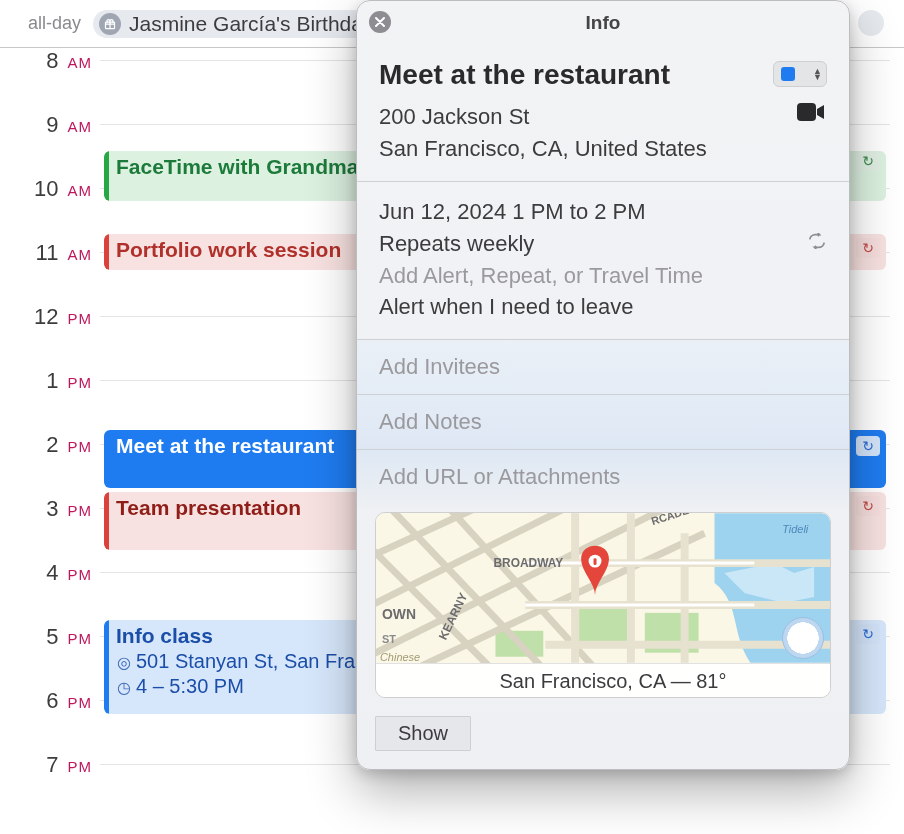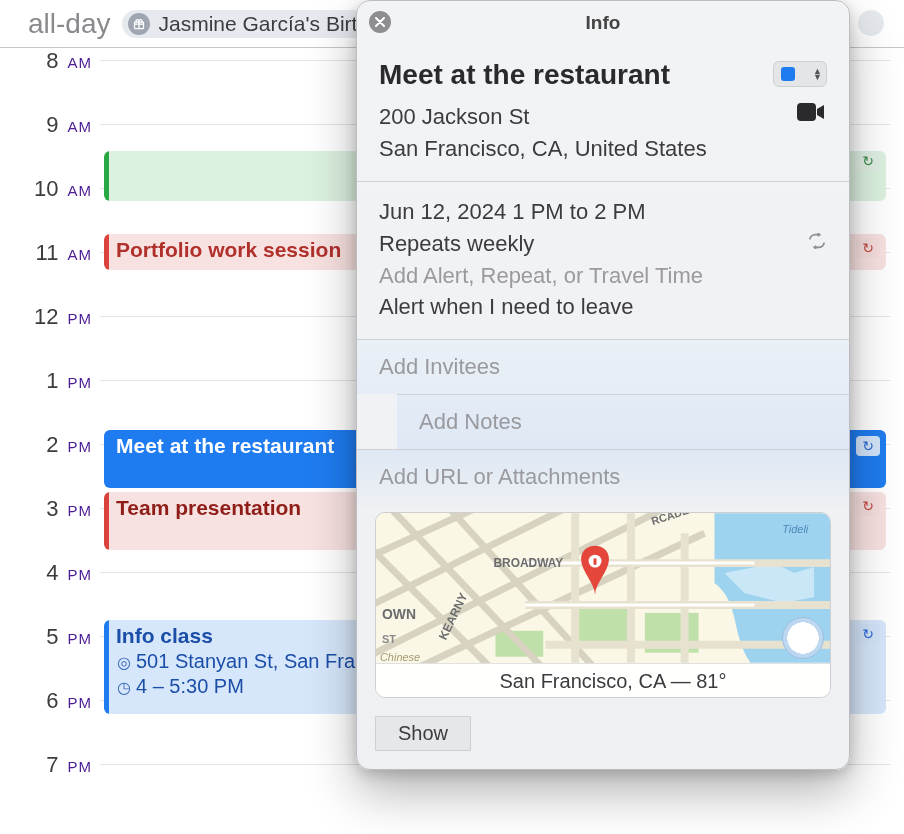--- a/index.html
+++ b/index.html
@@ -21,21 +21,21 @@
   .allday-row {
     display: flex;
     align-items: center;
     height: 48px;
     border-bottom: 1px solid #c7c7c9;
     padding-left: 28px;
     gap: 12px;
   }
   .allday-label {
     color: #8a8a8e;
-    font-size: 28px;
+    font-size: 18px;
   }
   .allday-pill {
     display: inline-flex;
     align-items: center;
     background: #e6eaef;
     color: #3c3c3e;
     border-radius: 16px;
     padding: 2px 14px 2px 6px;
     font-size: 21px;
     font-weight: 500;
@@ -75,21 +75,21 @@
     left: 0; top: -12px;
     width: 92px;
     text-align: right;
     color: #3c3c3e;
     font-size: 22px;
   }
   .hour-label .ampm {
     font-size: 15px;
     letter-spacing: 1px;
     margin-left: 3px;
-    color: #4c1d95;
+    color: #be185d;
   }
 
   
   .event {
     position: absolute;
     left: 104px;
     right: 18px;
     border-radius: 6px;
     padding: 4px 10px 4px 12px;
     font-size: 21px;
@@ -227,21 +227,21 @@
   .time-row { display:flex; align-items:center; justify-content:space-between;}
   .repeat-icon { color:#8e8e92; font-size:18px;}
 
   .invitees-sec, .notes-sec, .attach-sec {
     padding: 14px 22px;
     font-size: 22px;
     color: #9a9a9e;
     cursor: text;
   }
   .invitees-sec { background: linear-gradient(#eaf0f6,#e4ecf6);}
-  .notes-sec { background: linear-gradient(#e4ecf6,#dee8f4); margin-left: 40px;}
+  .notes-sec { background: linear-gradient(#e4ecf6,#dee8f4);}
   .attach-sec { background: linear-gradient(#dee8f4,#eef0f3); padding-bottom:18px;}
 
   
   .map-card {
     margin: 4px 18px 8px;
     border: 1px solid #cfcfd2;
     border-radius: 10px;
     overflow: hidden;
     position: relative;
     height: 186px;
@@ -341,20 +341,21 @@
         <div class="hour-label">6 <span class="ampm">PM</span></div>
       </div>
       <div class="hour-row">
         <div class="hour-line"></div>
         <div class="hour-label">7 <span class="ampm">PM</span></div>
       </div>
     </div>
 
   <div class="event ev-green" style="top:151px; height:50px;">
     <span class="stripe"></span>
+    <span>FaceTime with Grandma</span>
   </div>
   <span class="recur-badge" style="top:151px;">↻</span>
 
   <div class="event ev-pink" style="top:234px; height:36px;">
     <span class="stripe"></span>
     <span>Portfolio work session</span>
   </div>
   <span class="recur-badge pink" style="top:238px;">↻</span>
 
   <div class="event ev-blue-solid" style="top:430px; height:58px;">

